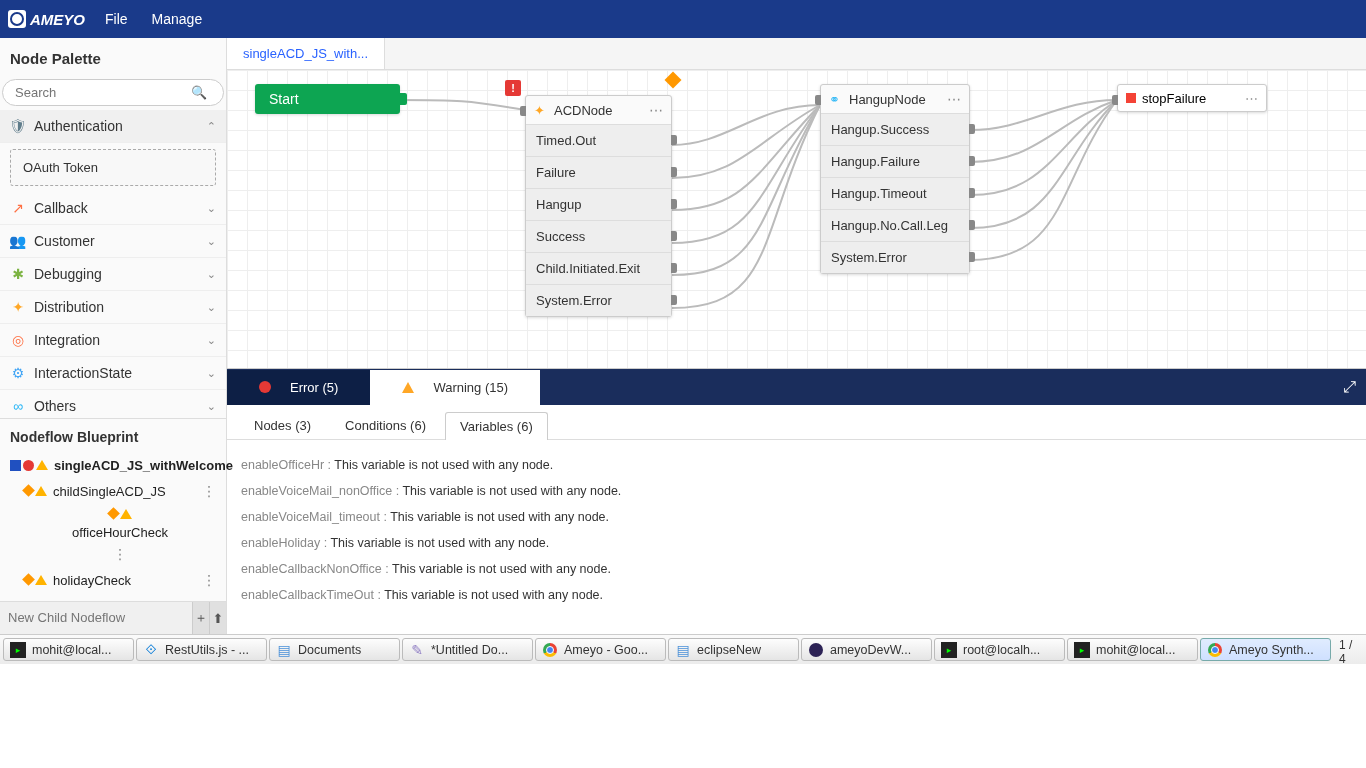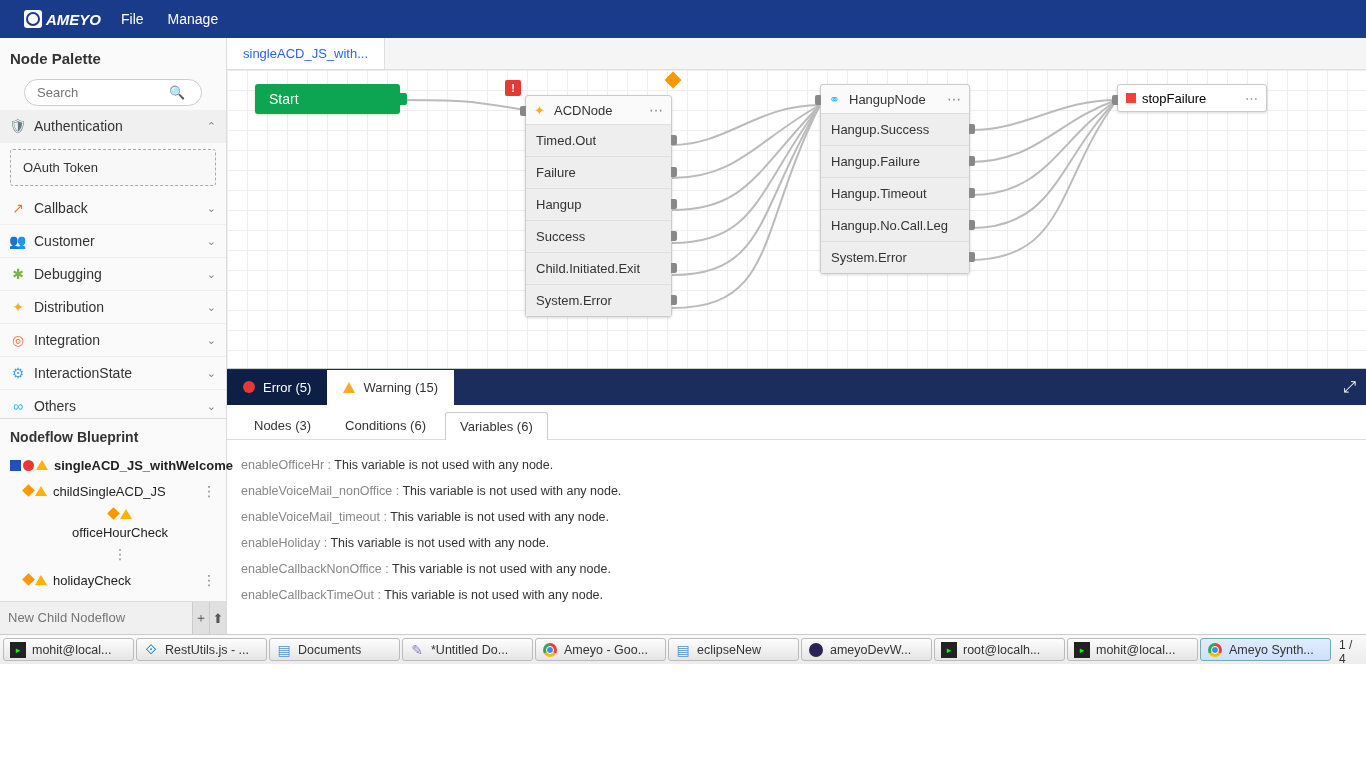--- a/index.html
+++ b/index.html
@@ -1,28 +1,28 @@
 <!DOCTYPE html>
 <html><head>
   <meta charset="utf-8">
   <style>
     * { box-sizing: border-box; margin: 0; padding: 0; }
     body { font-family: Arial, sans-serif; font-size: 13px; overflow: hidden; width: 1366px; height: 768px; background: #fff; }
     
     .top-menu { background: #1a3a8a; height: 38px; display: flex; align-items: center; padding: 0 8px; color: #fff; }
-    .logo { display: flex; align-items: center; gap: 4px; margin-right: 20px; font-weight: bold; font-style: italic; font-size: 15px; margin-left: 16px; }
+    .logo { display: flex; align-items: center; gap: 4px; margin-right: 20px; font-weight: bold; font-style: italic; font-size: 15px; }
     .logo-icon { width: 18px; height: 18px; background: #fff; border-radius: 3px; position: relative; }
     .logo-icon::before { content: ''; position: absolute; width: 10px; height: 10px; border: 2px solid #1a3a8a; border-radius: 50%; top: 2px; left: 2px; }
     .menu-item { margin-right: 24px; cursor: pointer; font-size: 14px; }
     
     .main-area { display: flex; height: 596px; }
     
     .sidebar { width: 227px; border-right: 1px solid #ddd; display: flex; flex-direction: column; background: #fafafa; }
     .palette-title { padding: 12px 10px 8px; font-weight: bold; font-size: 15px; color: #333; }
-    .search-wrap { padding: 4px 24px; }
+    .search-wrap { padding: 4px 2px; }
     .search-box { width: 100%; border: 1px solid #ccc; border-radius: 14px; padding: 5px 30px 5px 12px; font-size: 13px; position: relative; }
     .search-container { position: relative; }
     .search-icon { position: absolute; right: 16px; top: 6px; font-size: 13px; color: #555; }
     
     .cat-list { flex: 1; overflow-y: auto; }
     .cat-item { padding: 8px 10px; display: flex; align-items: center; justify-content: space-between; cursor: pointer; border-bottom: 1px solid #eee; }
     .cat-item.expanded { background: #f0f0f0; }
     .cat-left { display: flex; align-items: center; gap: 8px; }
     .cat-icon { width: 16px; height: 16px; display: inline-flex; align-items: center; justify-content: center; font-size: 14px; }
     .cat-label { font-size: 14px; color: #333; }
@@ -74,21 +74,21 @@
     .out-tab { position: absolute; right: -6px; top: 10px; width: 6px; height: 10px; background: #888; border-radius: 0 2px 2px 0; }
     
     .acd-node { left: 298px; top: 25px; width: 147px; }
     .hangup-node { left: 593px; top: 14px; width: 150px; }
     .stop-node { left: 890px; top: 14px; width: 150px; height: 28px; background: #fff; border: 1px solid #ccc; display: flex; align-items: center; padding: 0 8px; gap: 6px; }
     .stop-sq { width: 10px; height: 10px; background: #f44336; }
     .input-tab { position: absolute; left: -6px; top: 10px; width: 6px; height: 10px; background: #888; border-radius: 2px 0 0 2px; }
     
     .issues-panel { height: 266px; display: flex; flex-direction: column; border-top: 1px solid #ccc; }
     .issue-tabs { background: #1a2d5c; height: 36px; display: flex; align-items: center; position: relative; }
-    .issue-tab { padding: 10px 16px; display: flex; align-items: center; gap: 8px; font-size: 13px; color: #fff; cursor: pointer; }
+    .issue-tab { padding: 10px 32px; display: flex; align-items: center; gap: 19px; font-size: 13px; color: #fff; cursor: pointer; }
     .issue-tab.error { background: #0d1f45; }
     .issue-tab.warning { background: #fff; color: #333; }
     .dot-red { width: 12px; height: 12px; background: #e53935; border-radius: 50%; }
     .tri-warn { width: 0; height: 0; border-left: 6px solid transparent; border-right: 6px solid transparent; border-bottom: 11px solid #ffa726; }
     .collapse-btn { position: absolute; right: 10px; color: #fff; cursor: pointer; font-size: 16px; }
     
     .sub-tabs { display: flex; border-bottom: 1px solid #ddd; padding: 6px 12px 0; gap: 4px; }
     .sub-tab { padding: 6px 14px; font-size: 13px; color: #333; cursor: pointer; border: 1px solid transparent; border-bottom: none; }
     .sub-tab.active { border-color: #ccc; background: #fff; border-radius: 3px 3px 0 0; position: relative; top: 1px; }
     

